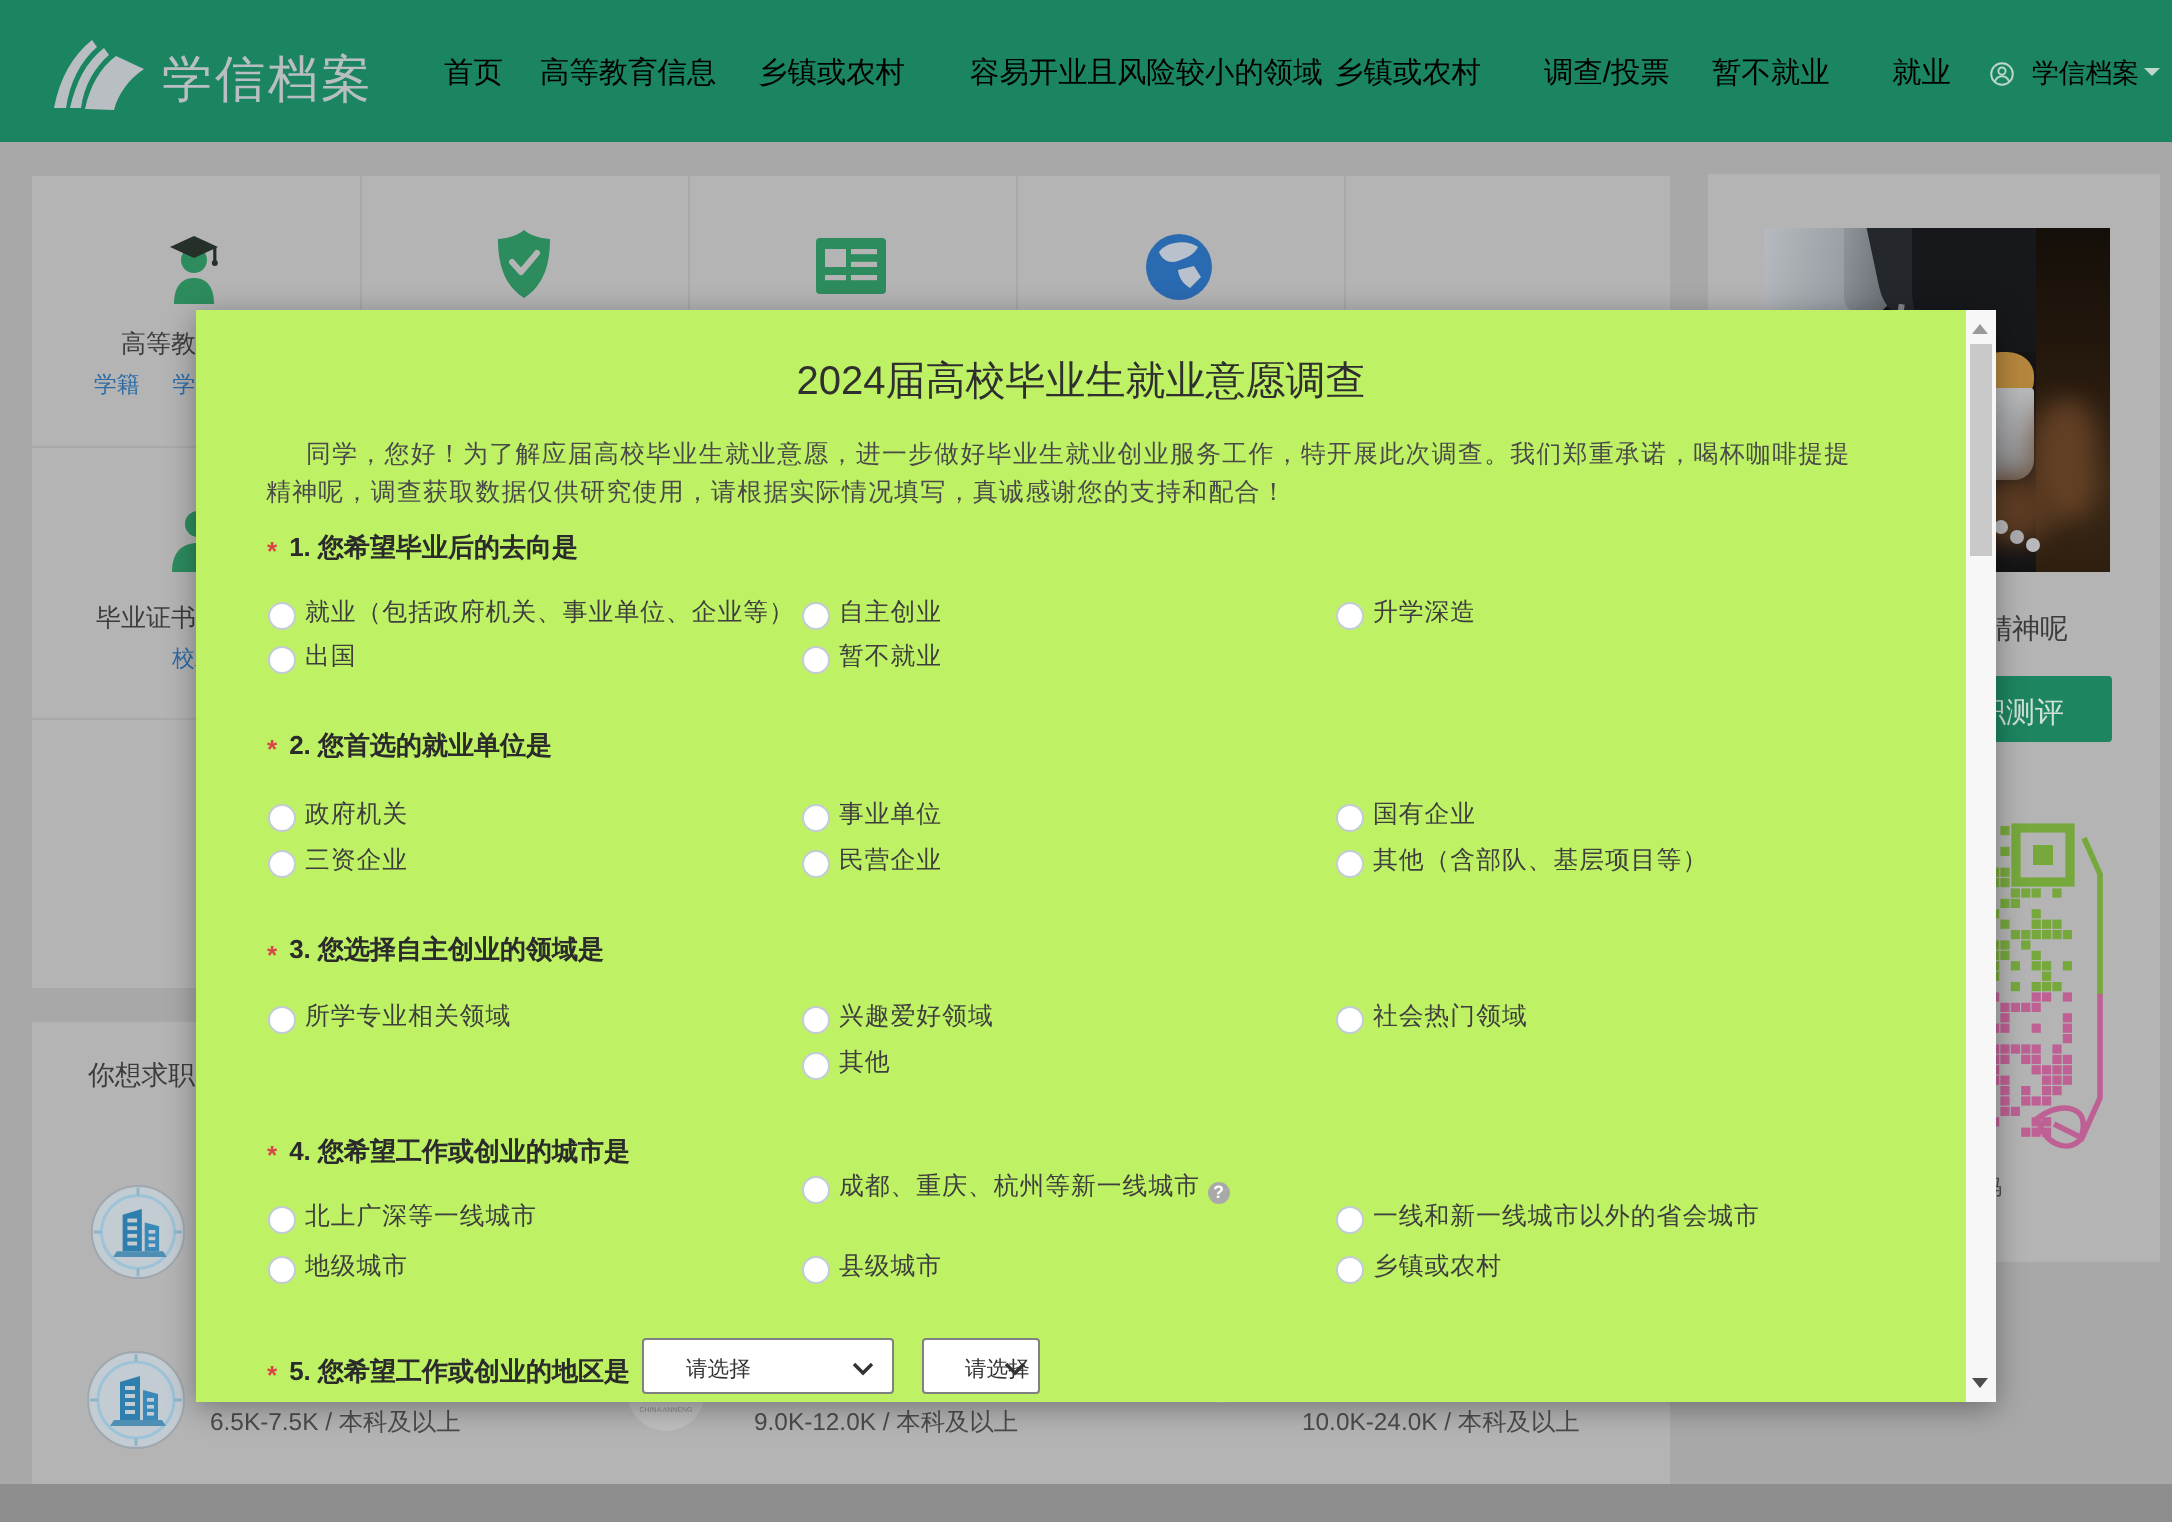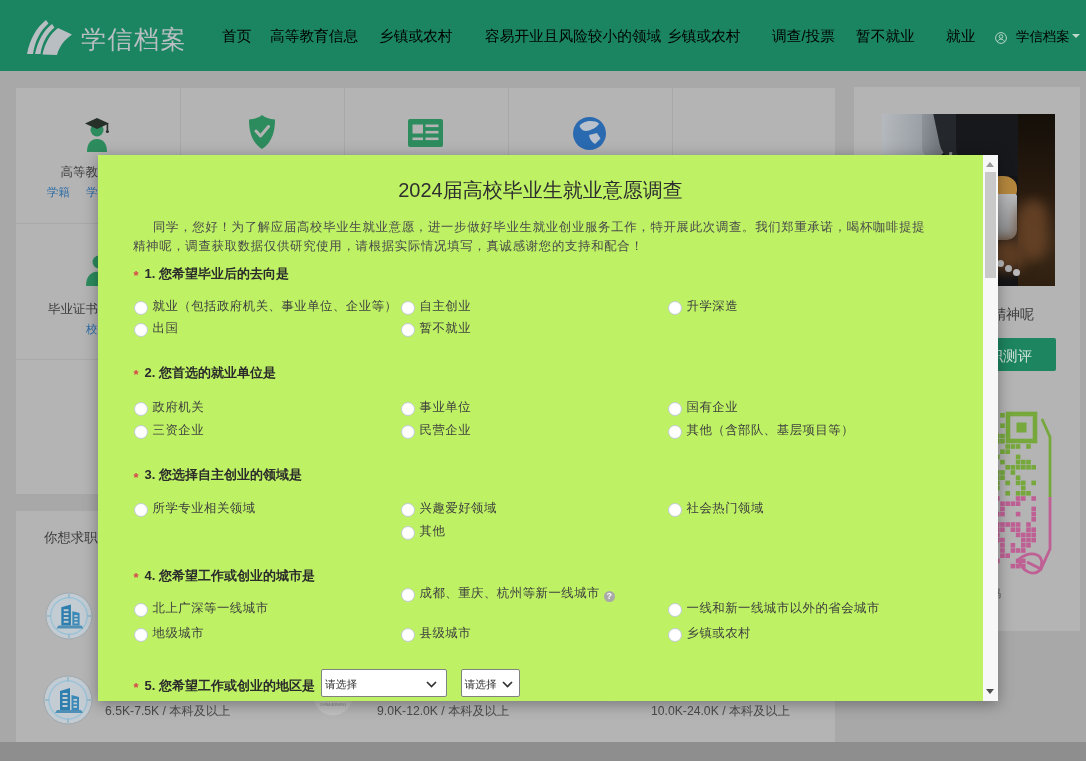--- a/index.html
+++ b/index.html
@@ -21,21 +21,21 @@
 #modal{position:absolute;left:98px;top:154.5px;width:900px;height:546px;background:#bef264;box-shadow:0 3px 14px rgba(0,0,0,.35);z-index:20}
 #mtitle{position:absolute;left:0;top:22px;width:885px;text-align:center;font-size:20px;letter-spacing:0px;color:#2f2f2f}
 #mintro{position:absolute;left:35px;top:63px;width:800px;font-size:12.4px;letter-spacing:0.7px;line-height:19.2px;color:#4a4a4a;text-indent:20px}
 .q{position:absolute;left:35.5px;font-size:13px;font-weight:bold;color:#2b2b2b;white-space:nowrap}
 .q i{font-style:normal;color:#d9434a;position:relative;top:2.5px;margin-right:6px;font-weight:bold}
 .opt{position:absolute;display:flex;align-items:flex-end;height:14px;font-size:12.4px;letter-spacing:0.5px;color:#3e3e3e;white-space:nowrap}
 .opt b{display:inline-block;width:14px;height:14px;border:1px solid #c2cbd6;border-radius:50%;background:#fff;margin-right:4.5px;flex:none}
 .c1{left:36px}.c2{left:303px}.c3{left:570px}
 .help{display:inline-block;width:11px;height:11px;border-radius:50%;background:#a9a9a9;color:#fff;font-size:9px;font-weight:bold;text-align:center;line-height:11px;margin-left:4px}
 .sel{position:absolute;background:#fff;border:1px solid #818181;border-radius:2px;height:27.5px;font-size:10.8px;color:#333}
-.sel span{position:absolute;left:3px;top:8px}
+.sel span{position:absolute;left:21px;top:8px}
 .sel svg{position:absolute;top:10.5px}
 
 #sb{position:absolute;right:0;top:0;width:15px;height:546px;background:#f7f7f7}
 #sb .thumb{position:absolute;left:2px;top:17.5px;width:11px;height:106px;background:#c9c9c9}
 .tri-up{position:absolute;left:3px;top:7px;width:0;height:0;border-left:4.5px solid transparent;border-right:4.5px solid transparent;border-bottom:5px solid #9a9a9a}
 .tri-dn{position:absolute;left:3px;bottom:7px;width:0;height:0;border-left:4.5px solid transparent;border-right:4.5px solid transparent;border-top:5px solid #4d4d4d}
 </style>
 </head>
 <body>
 

